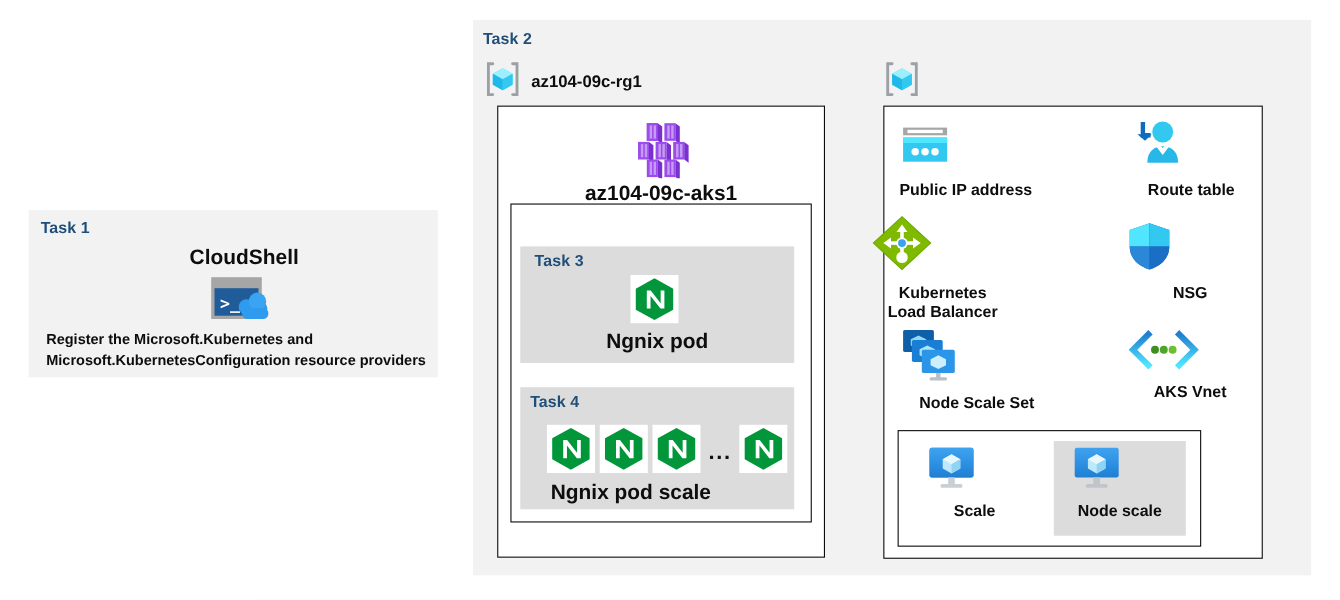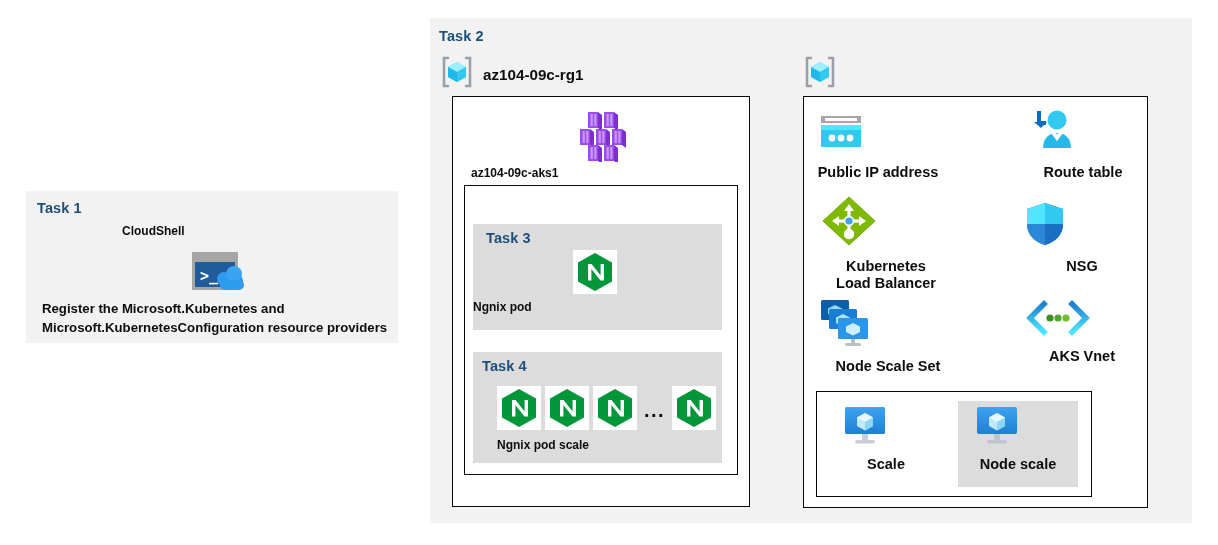--- a/index.html
+++ b/index.html
@@ -3,21 +3,21 @@
 <meta charset="utf-8">
 <style>
   html,body{margin:0;padding:0;background:#ffffff;}
   body{width:1218px;height:545px;position:relative;
        font-family:"Liberation Sans",sans-serif;
        -webkit-font-smoothing:antialiased;}
   .panel{position:absolute;background:#f2f2f2;}
   .task-label{position:absolute;color:#1f4e79;font-weight:bold;font-size:14.5px;letter-spacing:.1px;}
   .box{position:absolute;background:#ffffff;border:1.6px solid #0a0a0a;box-sizing:border-box;}
   .greypanel{position:absolute;background:#dcdcdc;box-sizing:border-box;}
-  .cap{position:absolute;text-align:left;color:#0d0d0d;font-weight:bold;font-size:12px;line-height:1.18;}
+  .cap{position:absolute;text-align:center;color:#0d0d0d;font-weight:bold;font-size:19px;line-height:1.18;}
   .ic{position:absolute;}
   .rg-row{position:absolute;display:flex;align-items:center;gap:9px;}
   .rg-name{color:#0d0d0d;font-weight:bold;font-size:15.2px;white-space:nowrap;}
   .cell{position:absolute;display:flex;flex-direction:column;}
   .cell .lbl{margin-top:6px;text-align:center;color:#0d0d0d;font-weight:bold;font-size:14.5px;line-height:1.16;white-space:nowrap;}
   .nginx-wrap{position:absolute;display:flex;align-items:center;}
   .ell{font-weight:bold;font-size:20px;color:#111;letter-spacing:1.5px;margin:0 7px;line-height:1;}
   .t1text{position:absolute;color:#0d0d0d;font-weight:bold;font-size:13.2px;line-height:1.45;}
 </style>
 </head>
@@ -169,21 +169,21 @@
   </span>
   <span class="ell">...</span>
   <span class="ic" style="position:relative;">
     <svg width="44" height="44" viewBox="0 0 44 44">
         <rect width="44" height="44" fill="#ffffff"></rect>
       <polygon points="22,3 39,12.5 39,31.5 22,41 5,31.5 5,12.5" fill="#009639"></polygon>
       <path d="M15 30.5 L15 14 L18.6 14 L27.6 25.6 L27.6 14 L31 14 L31 30.5 L27.4 30.5 L18.4 19 L18.4 30.5 Z" fill="#ffffff"></path>
       </svg>
   </span>
 </div>
-<div class="cap" style="left:497px;top:438px;width:197px;">Ngnix pod scale</div>
+<div class="cap" style="left:475px;top:438px;width:197px;">Ngnix pod scale</div>
 
 <div class="box" style="left:803px;top:96px;width:345px;height:412px;"></div>
 
 <div class="cell" style="left:813px;top:110px;width:130px;">
   <span class="ic" style="position:relative;">
     <svg width="56" height="44" viewBox="0 0 56 44">
       <rect x="8" y="6" width="40" height="7" fill="#a6a6a6"></rect>
       <rect x="12" y="8" width="32" height="3" fill="#ffffff"></rect>
       <rect x="8" y="15" width="40" height="22" fill="#32C8F0"></rect>
       <rect x="8" y="15" width="40" height="5" fill="#50E6FF"></rect>
@@ -201,21 +201,21 @@
       <circle cx="37" cy="12" r="9.5" fill="#32C8F0"></circle>
       <path d="M23 40 C23 29 30 25 37 25 C44 25 51 29 51 40 Z" fill="#28B8E8"></path>
       <path d="M31 25 L37 33 L43 25 L40 23.5 L37 26.5 L34 23.5 Z" fill="#ffffff"></path>
       <path d="M19 3 L19 15 L26 15" stroke="#0F6CBD" stroke-width="4" fill="none"></path>
       <polygon points="21,20 14,14 27,14" fill="#0F6CBD"></polygon>
     </svg>
   </span>
   <span class="lbl">Route table</span>
 </div>
 
-<div class="cell" style="left:820px;top:194px;width:132px;">
+<div class="cell" style="left:791px;top:194px;width:132px;">
   <span class="ic" style="position:relative;">
     <svg width="58" height="54" viewBox="0 0 58 54">
       <polygon points="29,3 55,27 29,51 3,27" fill="#7FBA00"></polygon>
       <polygon points="29,3 55,27 29,51 3,27" fill="none" stroke="#6FA800" stroke-width="1"></polygon>
       <path d="M29 10 L34 17 L24 17 Z" fill="#ffffff"></path>
       <rect x="27.4" y="16" width="3.2" height="9" fill="#ffffff"></rect>
       <path d="M12 27 L19 22 L19 32 Z" fill="#ffffff"></path>
       <rect x="18" y="25.4" width="9" height="3.2" fill="#ffffff"></rect>
       <path d="M46 27 L39 22 L39 32 Z" fill="#ffffff"></path>
       <rect x="31" y="25.4" width="9" height="3.2" fill="#ffffff"></rect>

